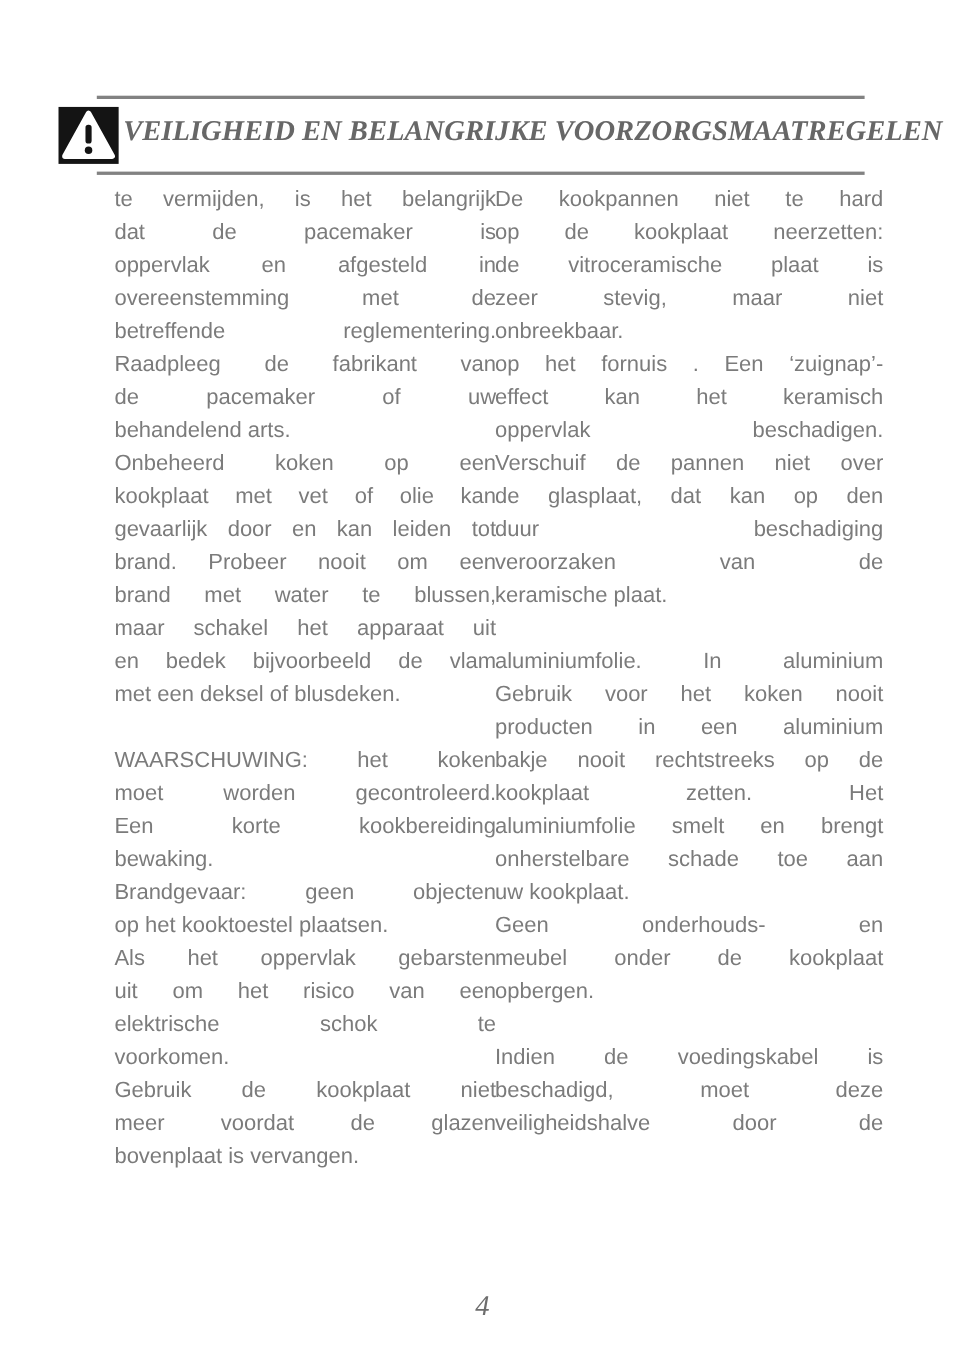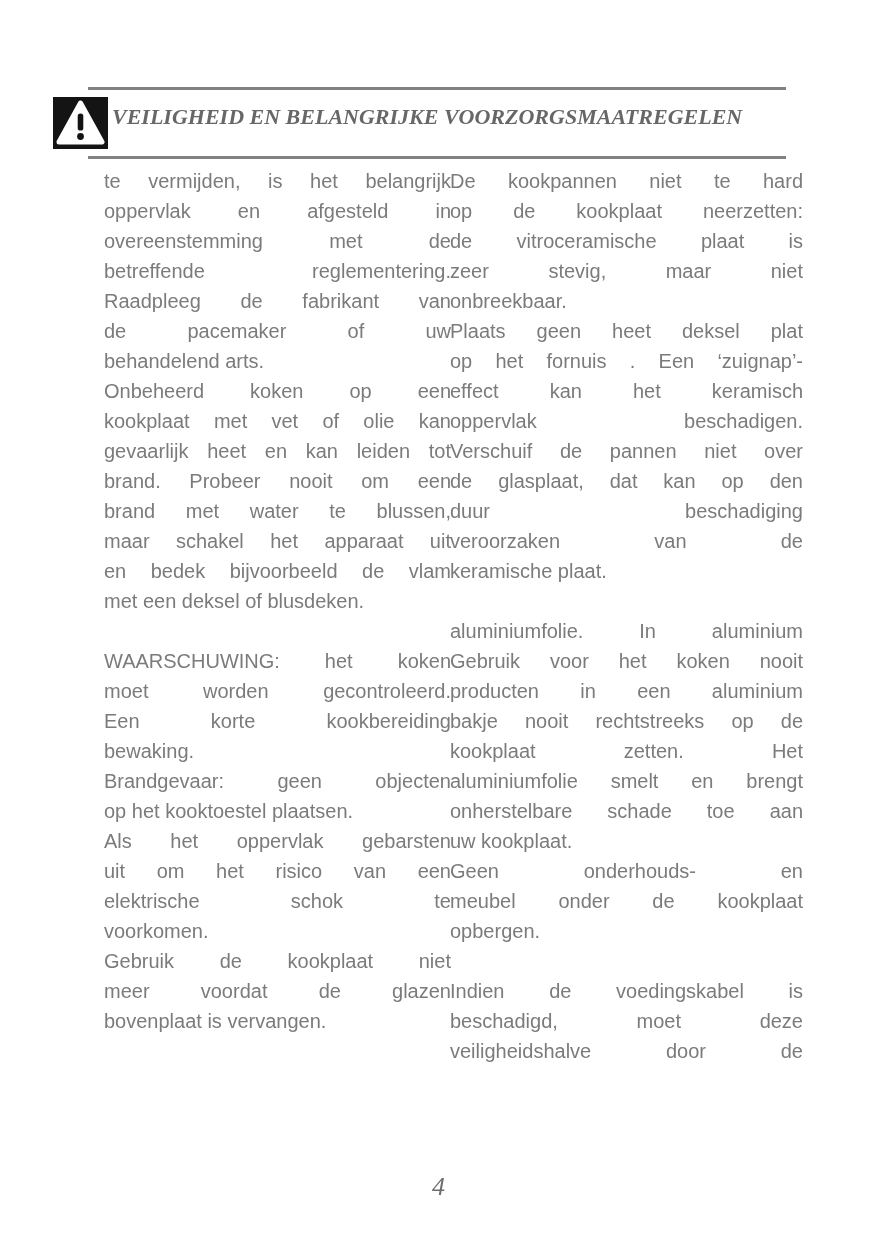--- a/index.html
+++ b/index.html
@@ -38,21 +38,21 @@
 
   .page-heading {
     position: absolute;
     left: 112px;
     top: 104px;
     width: 700px;
     margin: 0;
     font-family: "Liberation Serif", serif;
     font-style: italic;
     font-weight: bold;
-    font-size: 22px;
+    font-size: 26px;
     letter-spacing: 0px;
     color: #676767;
     white-space: nowrap;
   }
 
   
   .columns {
     position: absolute;
     top: 166px;
     left: 88px;
@@ -111,31 +111,32 @@
   </div>
 
   <h1 class="page-heading">VEILIGHEID EN BELANGRIJKE VOORZORGSMAATREGELEN</h1>
 
   <div class="rule rule-bottom"></div>
 
   <div class="columns">
     <div class="col col-left">
         <div class="para">
           <div class="line">te vermijden, is het belangrijk</div>
+          <div class="line">dat de pacemaker is</div>
           <div class="line">oppervlak en afgesteld in</div>
           <div class="line">overeenstemming met de</div>
           <div class="line">betreffende reglementering.</div>
           <div class="line">Raadpleeg de fabrikant van</div>
           <div class="line">de pacemaker of uw</div>
           <div class="line end">behandelend arts.</div>
         </div>
         <div class="para">
           <div class="line">Onbeheerd koken op een</div>
           <div class="line">kookplaat met vet of olie kan</div>
-          <div class="line">gevaarlijk heet en kan leiden tot</div>
+          <div class="line">gevaarlijk door en kan leiden tot</div>
           <div class="line">brand. Probeer nooit om een</div>
           <div class="line">brand met water te blussen,</div>
           <div class="line">maar schakel het apparaat uit</div>
           <div class="line">en bedek bijvoorbeeld de vlam</div>
           <div class="line end">met een deksel of blusdeken.</div>
         </div>
         <div class="para gap">
           <div class="line">WAARSCHUWING: het koken</div>
           <div class="line">moet worden gecontroleerd.</div>
           <div class="line">Een korte kookbereiding</div>
@@ -159,21 +160,20 @@
       </div>
     <div class="col col-right">
         <div class="para">
           <div class="line">De kookpannen niet te hard</div>
           <div class="line">op de kookplaat neerzetten:</div>
           <div class="line">de vitroceramische plaat is</div>
           <div class="line">zeer stevig, maar niet</div>
           <div class="line end">onbreekbaar.</div>
         </div>
         <div class="para">
-          <div class="line">Plaats geen heet deksel plat</div>
           <div class="line">op het fornuis . Een ‘zuignap’-</div>
           <div class="line">effect kan het keramisch</div>
           <div class="line">oppervlak beschadigen.</div>
           <div class="line">Verschuif de pannen niet over</div>
           <div class="line">de glasplaat, dat kan op den</div>
           <div class="line">duur beschadiging</div>
           <div class="line">veroorzaken van de</div>
           <div class="line end">keramische plaat.</div>
         </div>
         <div class="para gap">

